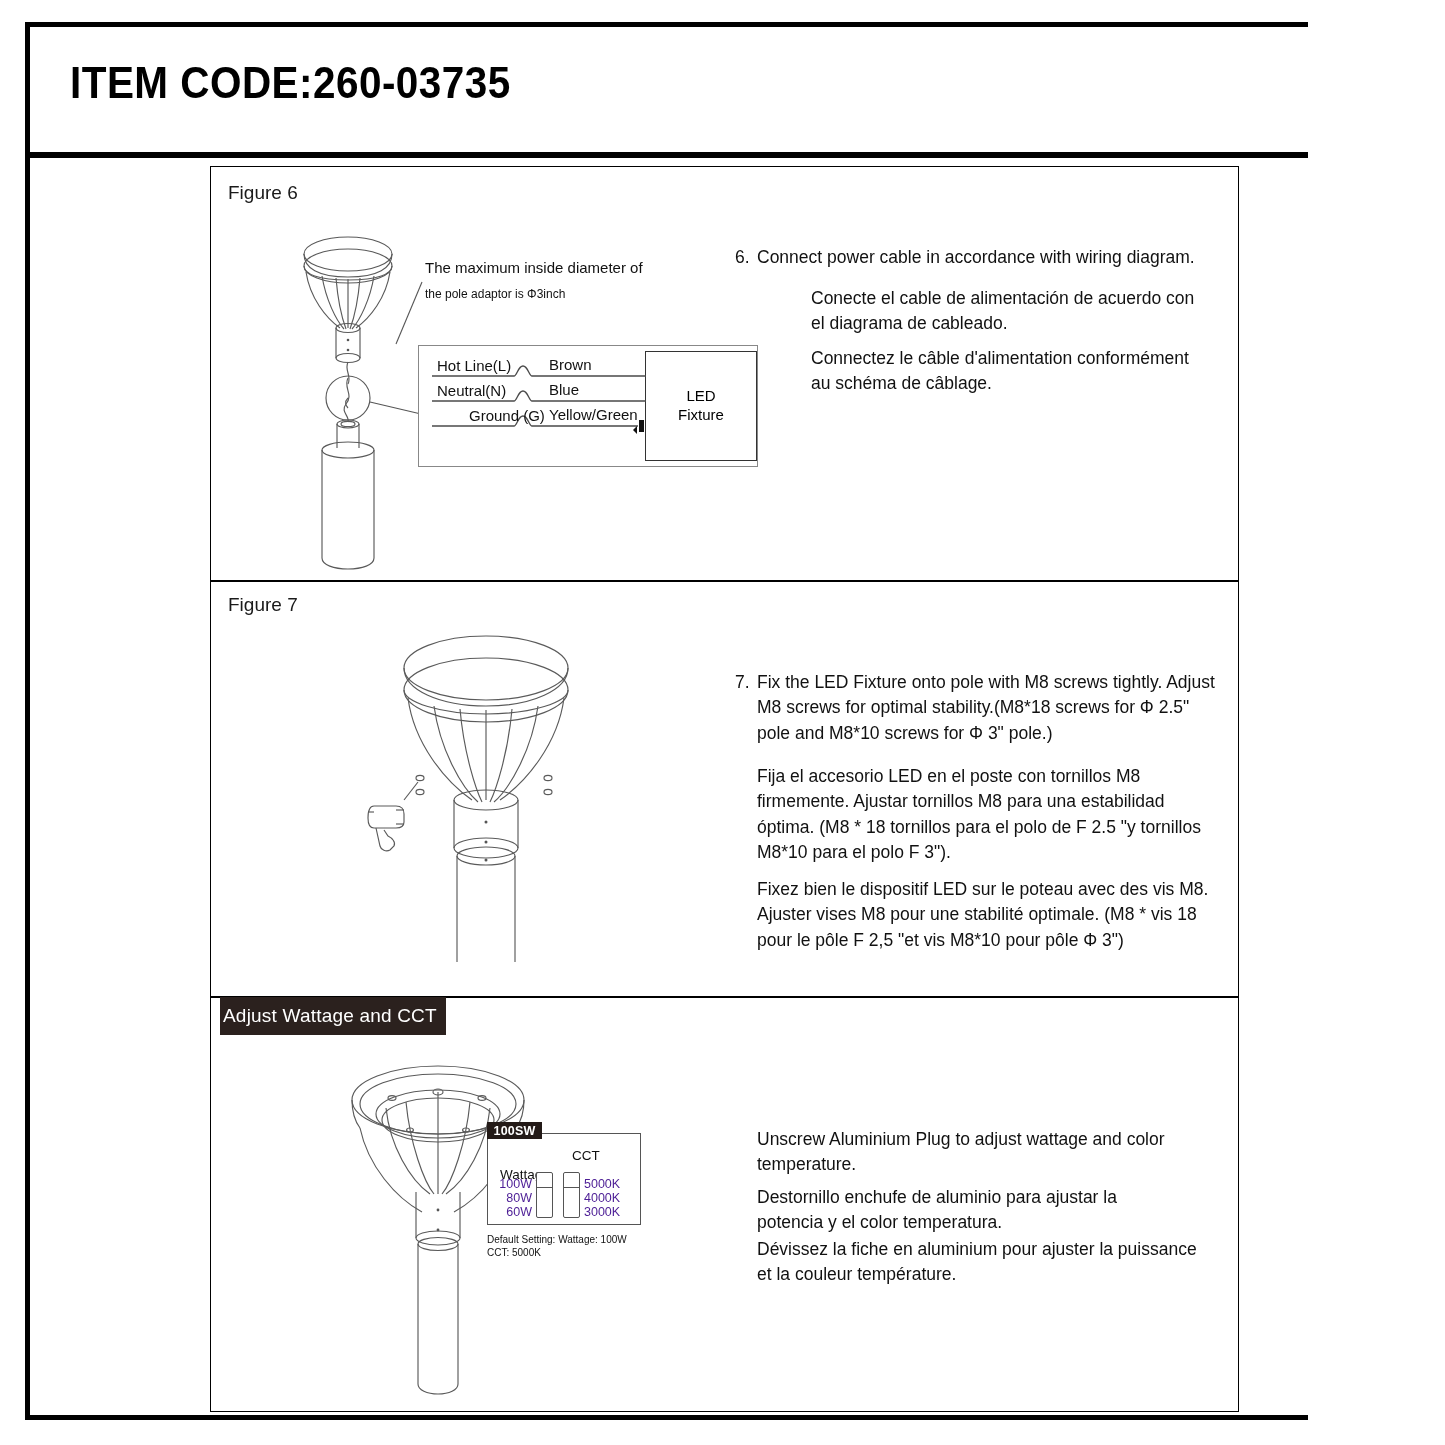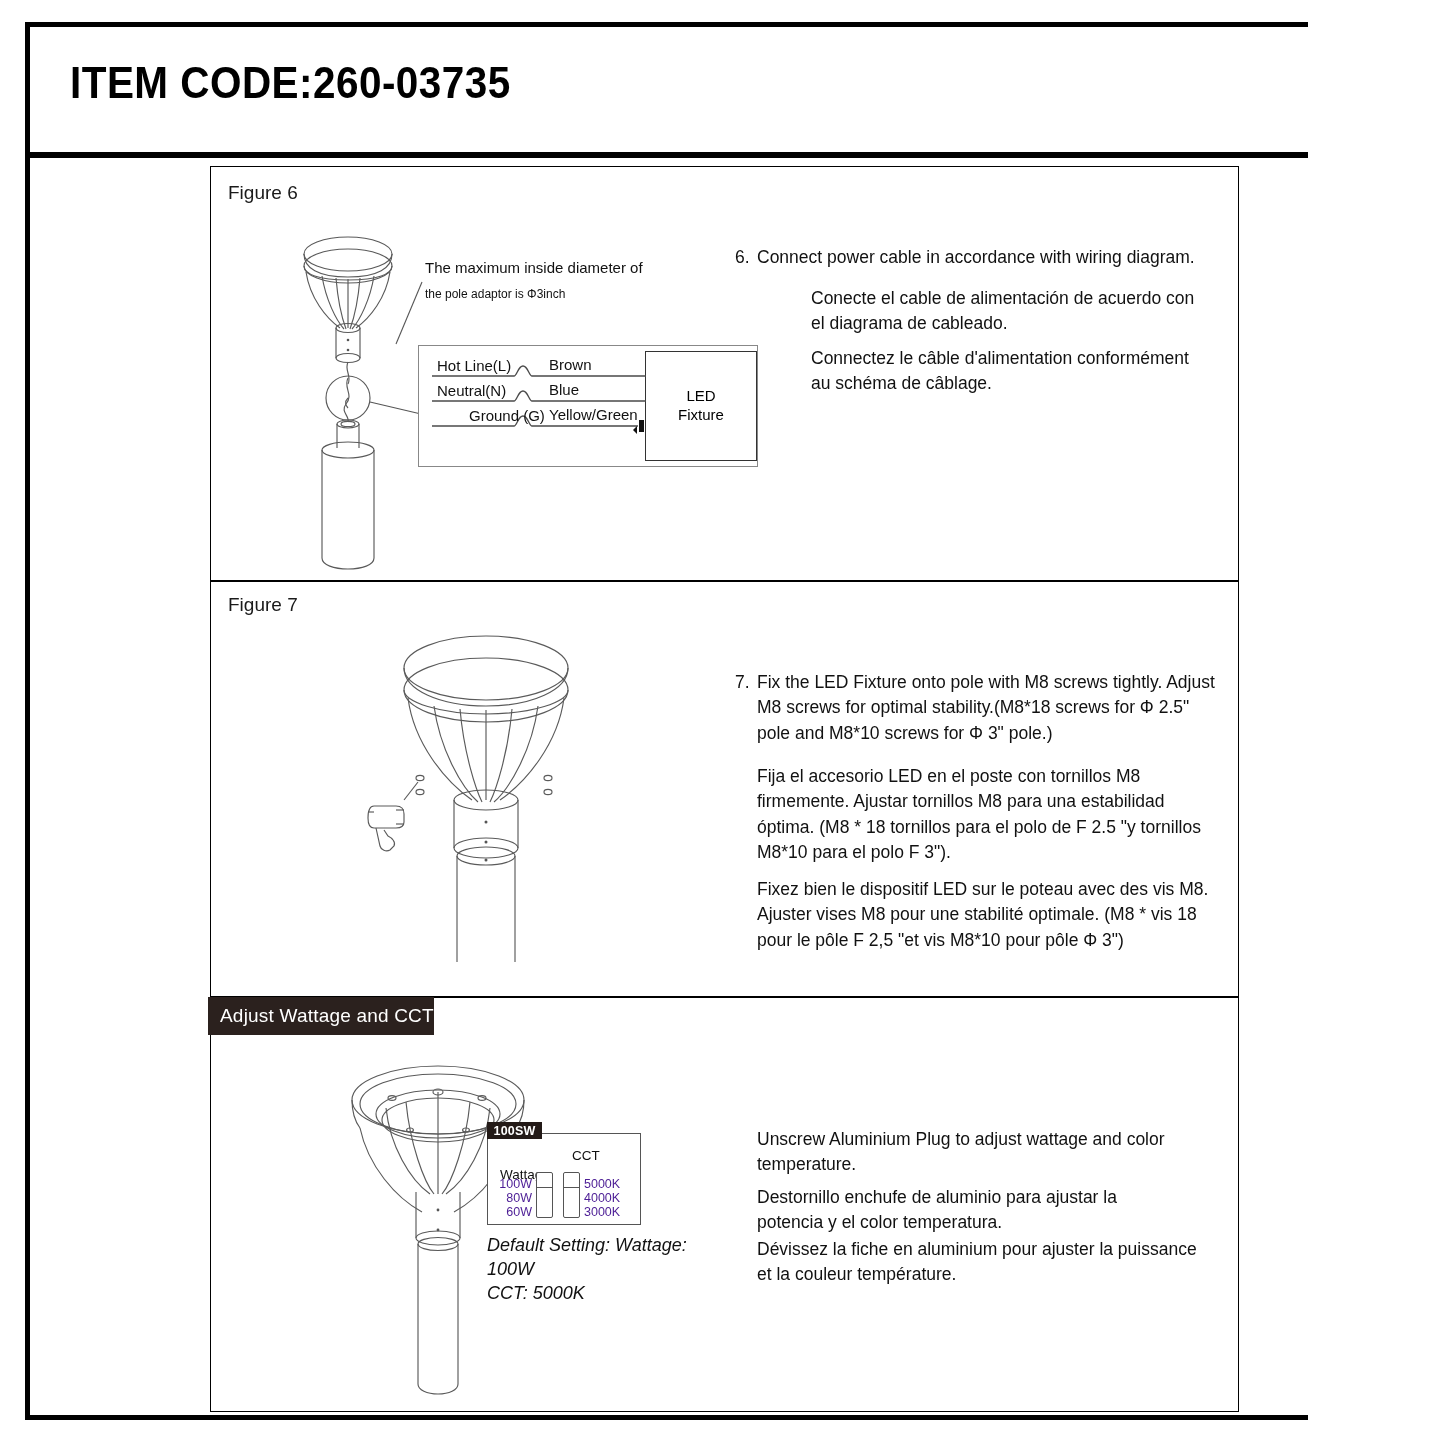--- a/index.html
+++ b/index.html
@@ -18,22 +18,22 @@
   
   .inner-box{position:absolute;left:210px;top:166px;width:1029px;height:1246px;
     border:1.6px solid #000;box-sizing:border-box;}
   .row-div{position:absolute;left:210px;width:1029px;height:2px;background:#000;}
   .row-div.d1{top:580px;}
   .row-div.d2{top:996px;}
 
   .fig-label{position:absolute;font-size:19px;color:#1a1a1a;}
 
   
-  .banner{position:absolute;left:208px;top:997px;width:226px;height:38px;background:#2B211E;
-    color:#fff;font-size:19px;display:flex;align-items:center;padding-left:12px;
+  .banner{position:absolute;left:220px;top:997px;width:226px;height:38px;background:#2B211E;
+    color:#fff;font-size:19px;display:flex;align-items:center;padding-left:3px;
     box-sizing:border-box;letter-spacing:.2px;}
 
   
   .para{position:absolute;font-size:17.5px;line-height:1.45;color:#111;}
   .step-no{position:absolute;font-size:17.5px;line-height:1.45;color:#111;}
 
   
   .wire-box{position:absolute;left:418px;top:345px;width:340px;height:122px;
     border:1.4px solid #888;box-sizing:border-box;background:#fff;}
   .led-box{position:absolute;left:645px;top:351px;width:112px;height:110px;
@@ -47,21 +47,21 @@
   .sw-tag{position:absolute;left:487px;top:1122px;width:55px;height:17px;background:#231a17;
     color:#fff;font-size:12.5px;font-weight:bold;display:flex;align-items:center;
     justify-content:center;letter-spacing:.2px;}
   .sw-col-head{position:absolute;font-size:13.5px;color:#111;}
   .sw-val{position:absolute;font-size:12.5px;color:#4c1d95;line-height:1.28;text-align:right;}
   .sw-val.l{text-align:left;}
   .dip{position:absolute;width:17px;height:46px;border:1.3px solid #555;
     box-sizing:border-box;border-radius:2px;background:#fff;}
   .dip .knob{position:absolute;left:0;top:0;width:100%;height:15px;
     border-bottom:1.3px solid #555;box-sizing:border-box;}
-  .default-txt{position:absolute;font-size:18px;line-height:1.34;color:#111;font-style:italic;}
+  .default-txt{position:absolute;font-size:10px;line-height:1.34;color:#111;}
 
   svg{display:block;}
   .ln{fill:none;stroke:#5a5a5a;stroke-width:1.15;}
   .ln2{fill:none;stroke:#4a4a4a;stroke-width:1.3;}
   .leader{fill:none;stroke:#555;stroke-width:1.1;}
 </style>
 </head>
 <body>
 
 <div class="page">

